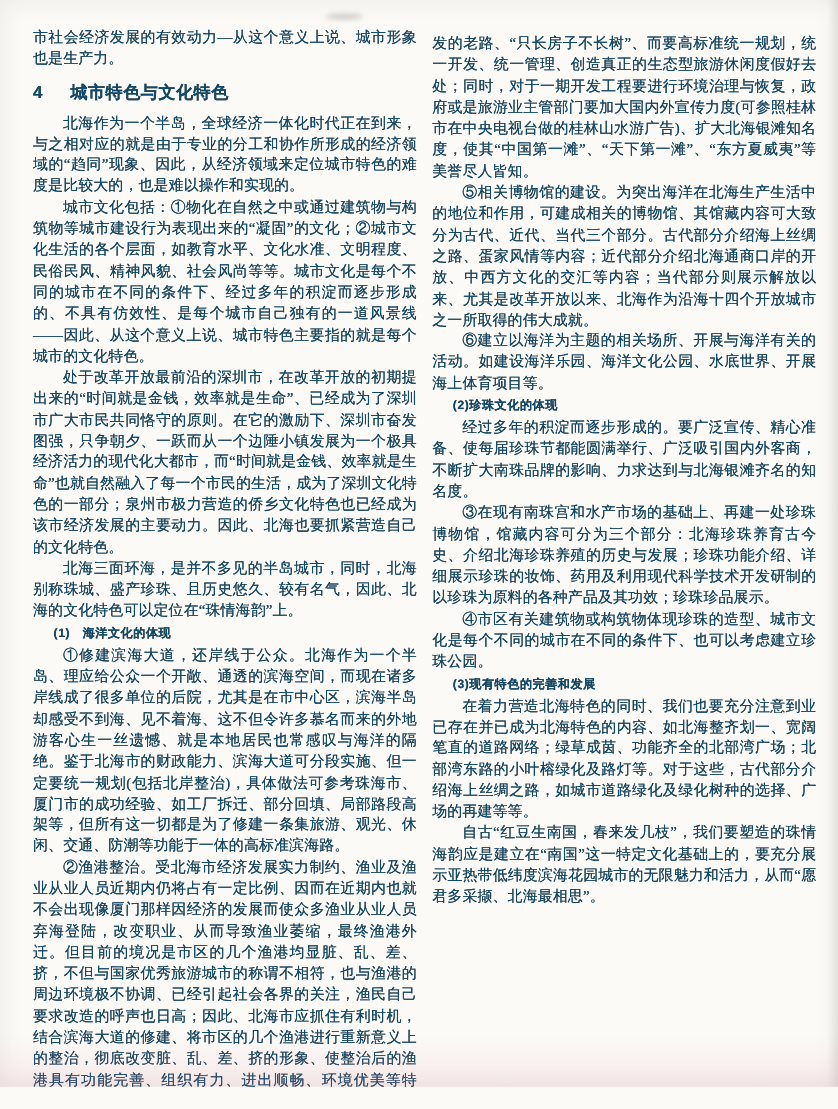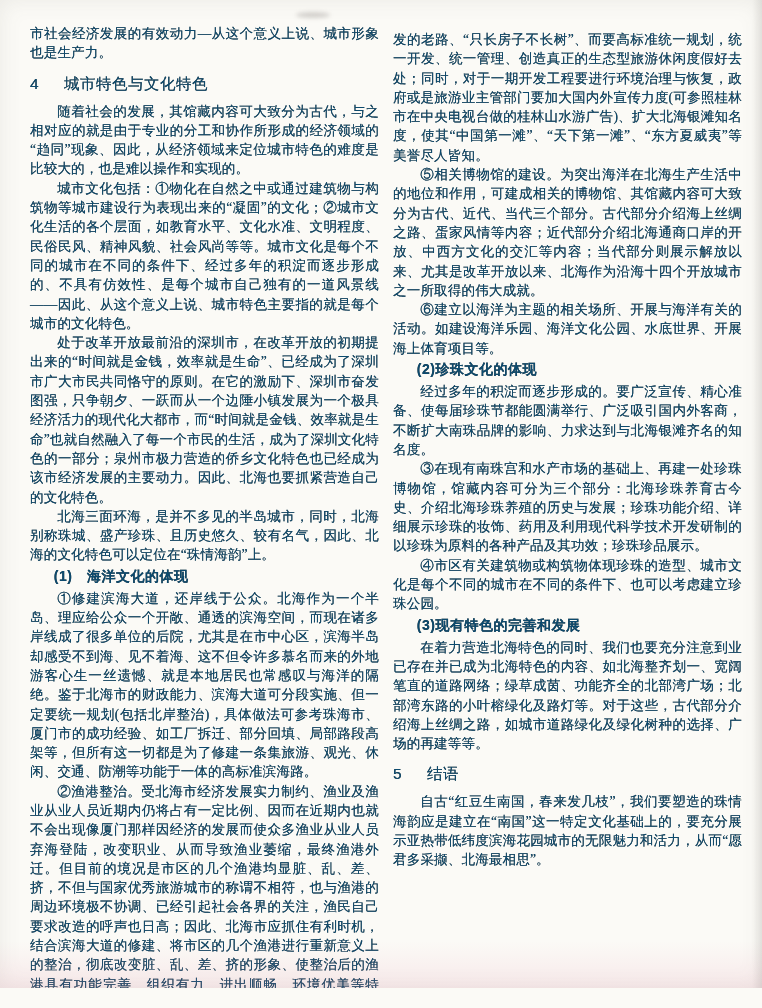--- a/index.html
+++ b/index.html
@@ -41,64 +41,63 @@
     margin:0;
     font-size:13.6px;line-height:19.3px;
     text-align:justify;
     text-indent:2em;
     letter-spacing:0.1px;
     text-shadow:0 0 0.6px rgba(20,15,10,0.75);
   }
   p.cont{text-indent:0;}
   h2.sec{
     font-family:"Liberation Sans","DejaVu Sans",sans-serif;
-    font-size:15.5px;font-weight:normal;
+    font-size:15.5px;font-weight:bold;
     margin:11px 0 7px;
     letter-spacing:0.5px;
     text-shadow:0 0 0.6px rgba(20,15,10,0.8);
   }
   h2.sec .num{display:inline-block;min-width:34px;}
   h3.sub{
     font-family:"Liberation Sans","DejaVu Sans",sans-serif;
-    font-size:14px;font-weight:bold;
+    font-size:11px;font-weight:bold;
     margin:3px 0 3px;
     text-indent:1.7em;
     letter-spacing:0.5px;
     text-shadow:0 0 0.6px rgba(20,15,10,0.8);
   }
 </style>
 </head>
 <body>
 
 <div class="page">
   <div class="smudge"></div>
   <div class="columns">
 
     <div class="col">
       <p class="body cont">市社会经济发展的有效动力—从这个意义上说、城市形象也是生产力。</p>
       <h2 class="sec"><span class="num">4</span><span>城市特色与文化特色</span></h2>
-      <p class="body">随着社会的发展，其馆藏内容可大致分为古代，与之相对应的就是由于专业的分工和协作所形成的经济领域的“趋同”现象、因此，从经济领域来定位城市特色的难度是比较大的，也是难以操作和实现的。</p>
+      <p class="body">北海作为一个半岛，全球经济一体化时代正在到来，与之相对应的就是由于专业的分工和协作所形成的经济领域的“趋同”现象、因此，从经济领域来定位城市特色的难度是比较大的，也是难以操作和实现的。</p>
       <p class="body">城市文化包括：①物化在自然之中或通过建筑物与构筑物等城市建设行为表现出来的“凝固”的文化；②城市文化生活的各个层面，如教育水平、文化水准、文明程度、民俗民风、精神风貌、社会风尚等等。城市文化是每个不同的城市在不同的条件下、经过多年的积淀而逐步形成的、不具有仿效性、是每个城市自己独有的一道风景线——因此、从这个意义上说、城市特色主要指的就是每个城市的文化特色。</p>
       <p class="body">处于改革开放最前沿的深圳市，在改革开放的初期提出来的“时间就是金钱，效率就是生命”、已经成为了深圳市广大市民共同恪守的原则。在它的激励下、深圳市奋发图强，只争朝夕、一跃而从一个边陲小镇发展为一个极具经济活力的现代化大都市，而“时间就是金钱、效率就是生命”也就自然融入了每一个市民的生活，成为了深圳文化特色的一部分；泉州市极力营造的侨乡文化特色也已经成为该市经济发展的主要动力。因此、北海也要抓紧营造自己的文化特色。</p>
       <p class="body">北海三面环海，是并不多见的半岛城市，同时，北海别称珠城、盛产珍珠、且历史悠久、较有名气，因此、北海的文化特色可以定位在“珠情海韵”上。</p>
       <h3 class="sub">(1)　海洋文化的体现</h3>
       <p class="body">①修建滨海大道，还岸线于公众。北海作为一个半岛、理应给公众一个开敞、通透的滨海空间，而现在诸多岸线成了很多单位的后院，尤其是在市中心区，滨海半岛却感受不到海、见不着海、这不但令许多慕名而来的外地游客心生一丝遗憾、就是本地居民也常感叹与海洋的隔绝。鉴于北海市的财政能力、滨海大道可分段实施、但一定要统一规划(包括北岸整治)，具体做法可参考珠海市、厦门市的成功经验、如工厂拆迁、部分回填、局部路段高架等，但所有这一切都是为了修建一条集旅游、观光、休闲、交通、防潮等功能于一体的高标准滨海路。</p>
       <p class="body">②渔港整治。受北海市经济发展实力制约、渔业及渔业从业人员近期内仍将占有一定比例、因而在近期内也就不会出现像厦门那样因经济的发展而使众多渔业从业人员弃海登陆，改变职业、从而导致渔业萎缩，最终渔港外迁。但目前的境况是市区的几个渔港均显脏、乱、差、挤，不但与国家优秀旅游城市的称谓不相符，也与渔港的周边环境极不协调、已经引起社会各界的关注，渔民自己要求改造的呼声也日高；因此、北海市应抓住有利时机，结合滨海大道的修建、将市区的几个渔港进行重新意义上的整治，彻底改变脏、乱、差、挤的形象、使整治后的渔港具有功能完善、组织有力、进出顺畅、环境优美等特点、并成为北海市新的有吸引力的旅游景点。</p>
 
     </div>
 
     <div class="col right">
       <p class="body cont">发的老路、“只长房子不长树”、而要高标准统一规划，统一开发、统一管理、创造真正的生态型旅游休闲度假好去处；同时，对于一期开发工程要进行环境治理与恢复，政府或是旅游业主管部门要加大国内外宣传力度(可参照桂林市在中央电视台做的桂林山水游广告)、扩大北海银滩知名度，使其“中国第一滩”、“天下第一滩”、“东方夏威夷”等美誉尽人皆知。</p>
       <p class="body">⑤相关博物馆的建设。为突出海洋在北海生产生活中的地位和作用，可建成相关的博物馆、其馆藏内容可大致分为古代、近代、当代三个部分。古代部分介绍海上丝绸之路、蛋家风情等内容；近代部分介绍北海通商口岸的开放、中西方文化的交汇等内容；当代部分则展示解放以来、尤其是改革开放以来、北海作为沿海十四个开放城市之一所取得的伟大成就。</p>
       <p class="body">⑥建立以海洋为主题的相关场所、开展与海洋有关的活动。如建设海洋乐园、海洋文化公园、水底世界、开展海上体育项目等。</p>
       <h3 class="sub">(2)珍珠文化的体现</h3>
       <p class="body">经过多年的积淀而逐步形成的。要广泛宣传、精心准备、使每届珍珠节都能圆满举行、广泛吸引国内外客商，不断扩大南珠品牌的影响、力求达到与北海银滩齐名的知名度。</p>
       <p class="body">③在现有南珠宫和水产市场的基础上、再建一处珍珠博物馆，馆藏内容可分为三个部分：北海珍珠养育古今史、介绍北海珍珠养殖的历史与发展；珍珠功能介绍、详细展示珍珠的妆饰、药用及利用现代科学技术开发研制的以珍珠为原料的各种产品及其功效；珍珠珍品展示。</p>
       <p class="body">④市区有关建筑物或构筑物体现珍珠的造型、城市文化是每个不同的城市在不同的条件下、也可以考虑建立珍珠公园。</p>
       <h3 class="sub">(3)现有特色的完善和发展</h3>
       <p class="body">在着力营造北海特色的同时、我们也要充分注意到业已存在并已成为北海特色的内容、如北海整齐划一、宽阔笔直的道路网络；绿草成茵、功能齐全的北部湾广场；北部湾东路的小叶榕绿化及路灯等。对于这些，古代部分介绍海上丝绸之路，如城市道路绿化及绿化树种的选择、广场的再建等等。</p>
-      <h2 class="sec"><span class="num">5</span><span>结语</span></h2>
       <p class="body">自古“红豆生南国，春来发几枝”，我们要塑造的珠情海韵应是建立在“南国”这一特定文化基础上的，要充分展示亚热带低纬度滨海花园城市的无限魅力和活力，从而“愿君多采撷、北海最相思”。</p>
 
     </div>
 
   </div>
 </div>
 
 </body></html>

